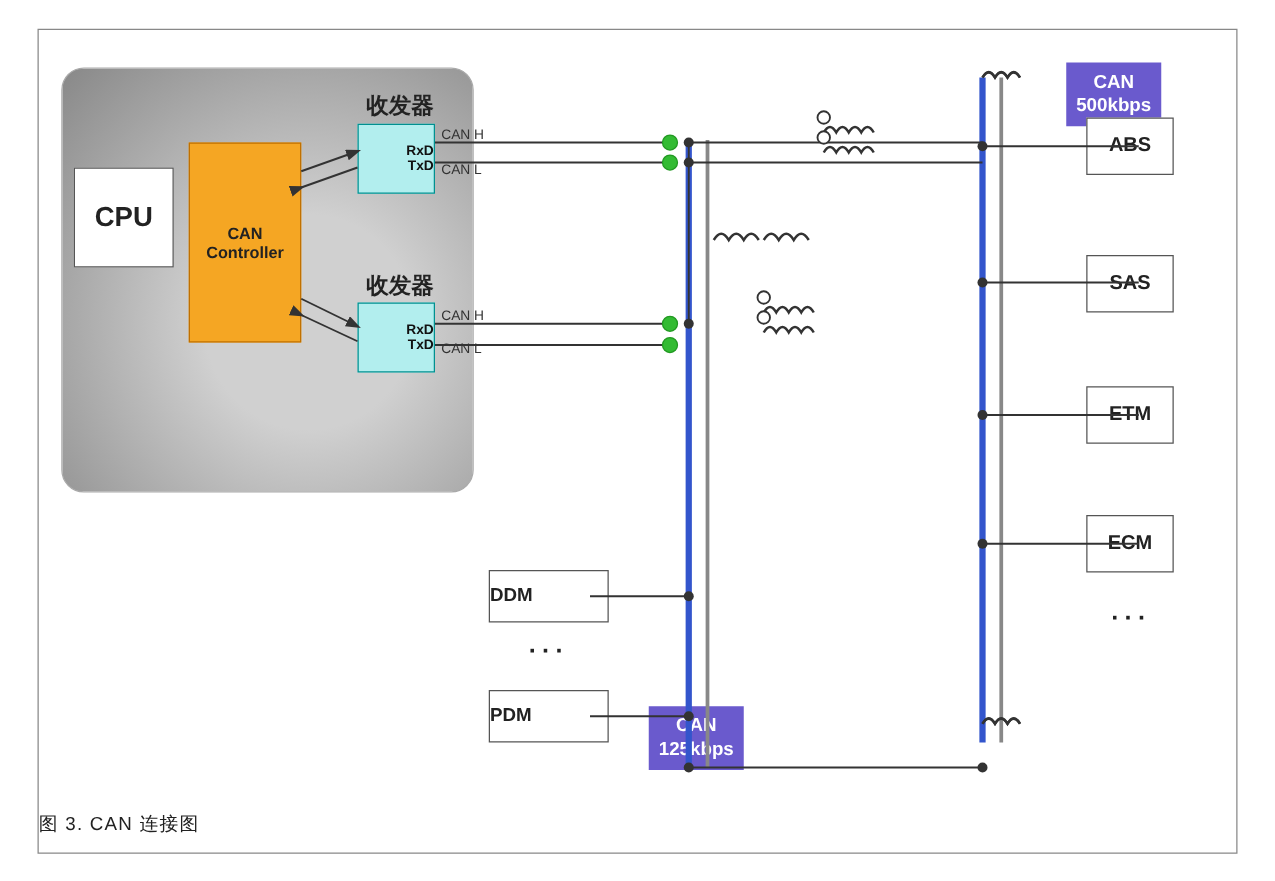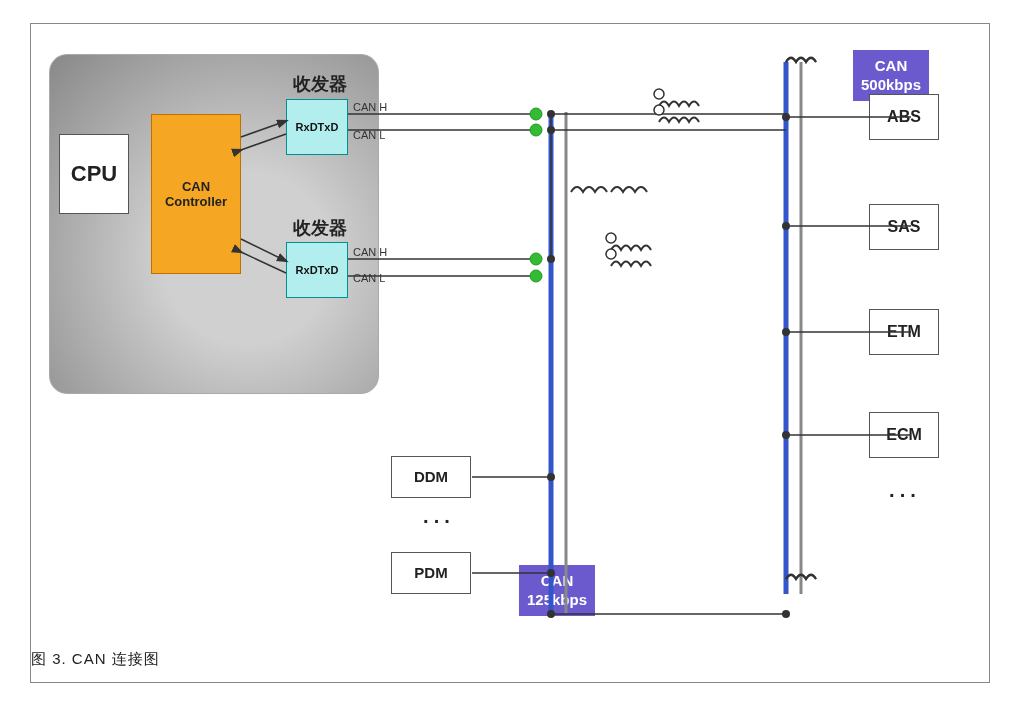--- a/index.html
+++ b/index.html
@@ -40,21 +40,21 @@
       width: 330px;
       height: 340px;
       background: radial-gradient(ellipse at 60% 60%, #d0d0d0 30%, #888 100%);
       border-radius: 18px;
       border: 1.5px solid #aaa;
     }
     .cpu-label {
       position: absolute;
       left: 28px;
       top: 110px;
-      width: 70px;
+      width: 80px;
       height: 80px;
       background: #fff;
       border: 1.5px solid #555;
       display: flex;
       align-items: center;
       justify-content: center;
       font-size: 22px;
       font-weight: bold;
       color: #222;
     }
@@ -80,22 +80,22 @@
       position: absolute;
       font-size: 18px;
       font-weight: bold;
       color: #222;
     }
     .transceiver-box {
       position: absolute;
       background: #b2eeee;
       border: 1.5px solid #009090;
       display: flex;
-      flex-direction: row;
-      align-items: center;
+      flex-direction: column;
+      align-items: flex-end;
       justify-content: center;
       font-size: 11px;
       font-weight: bold;
       color: #111;
     }
 
     
     .can-badge {
       position: absolute;
       background: #6a5acd;
@@ -120,25 +120,25 @@
       font-size: 16px;
       font-weight: bold;
       color: #222;
     }
 
     
     .bottom-node-box {
       position: absolute;
       background: #fff;
       border: 1.5px solid #555;
-      width: 80px;
+      width: 96px;
       height: 42px;
       display: flex;
       align-items: center;
-      justify-content: center;
+      justify-content: flex-start;
       font-size: 15px;
       font-weight: bold;
       color: #222;
     }
 
     
     .svg-overlay {
       position: absolute;
       left: 0; top: 0;
       width: 100%;

